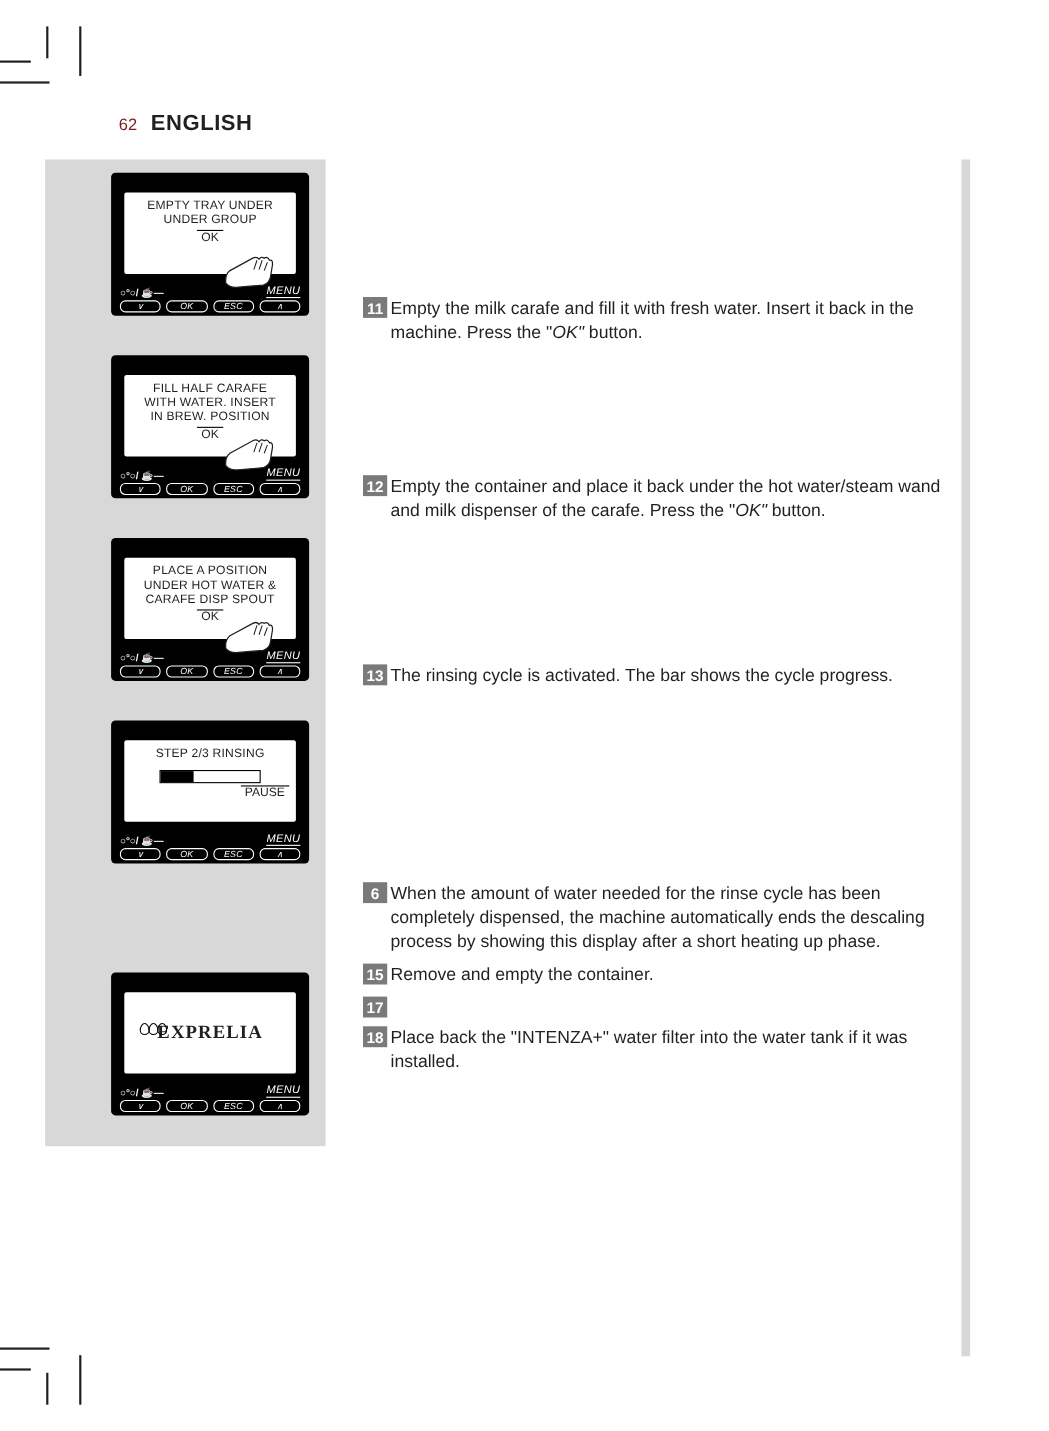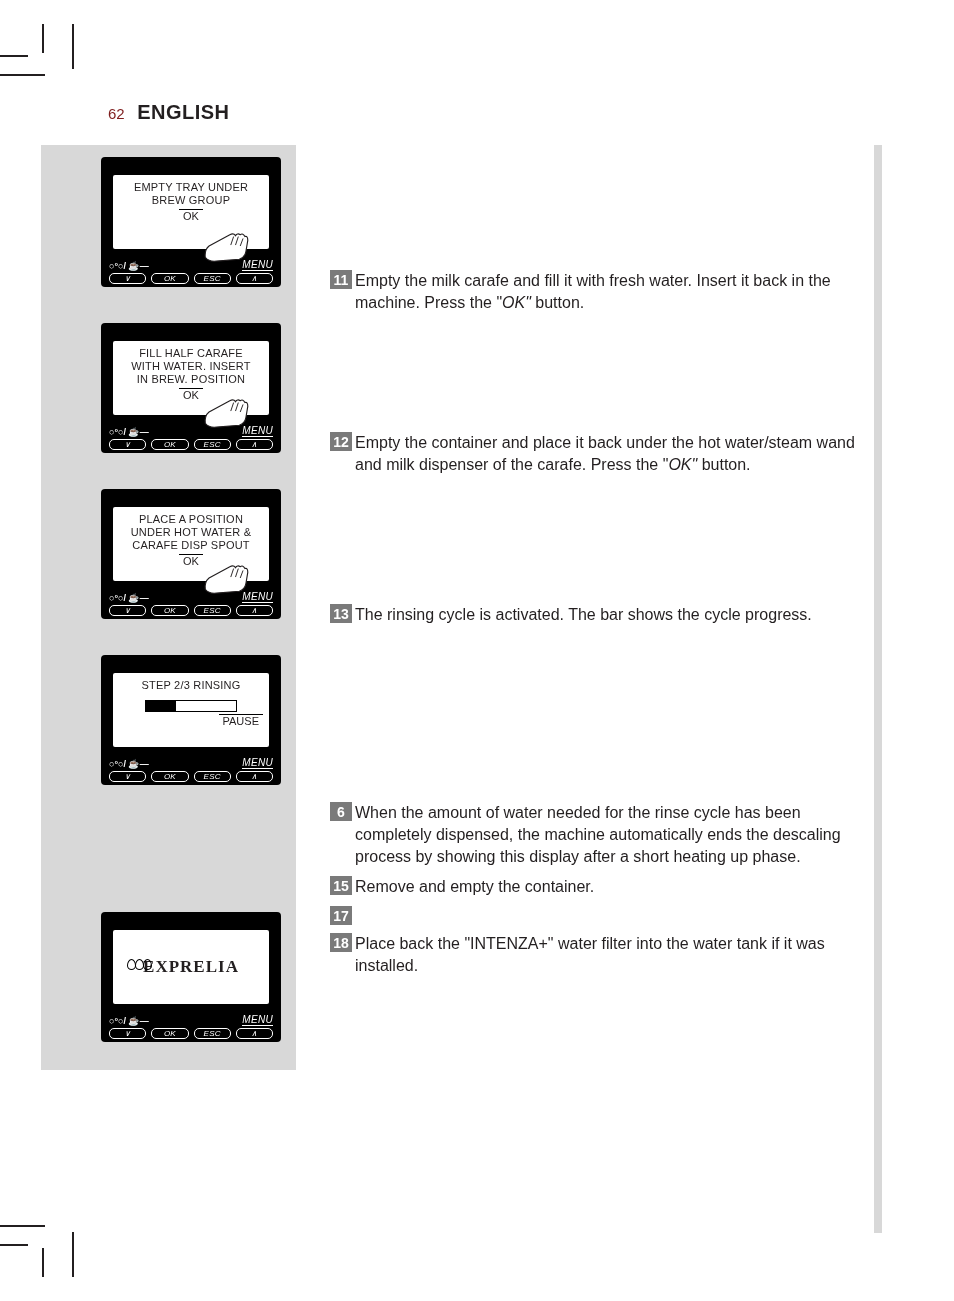--- a/index.html
+++ b/index.html
@@ -66,21 +66,21 @@
     <span class="pagenum">62</span>
     <span class="lang">ENGLISH</span>
   </div>
 
   <div class="sidebar">
     <div class="screens" id="screens">
         <div class="screen-slot" style="height: 138px;">
           <div class="lcd">
             <div class="inner">
               <div class="txt">EMPTY TRAY UNDER</div>
-              <div class="txt">BREW GROUP</div>
+              <div class="txt">UNDER GROUP</div>
               <div class="ok-under">OK</div>
             </div>
             <div class="hand"><svg viewBox="0 0 50 36">
                 <path d="M2 30 Q1 22 6 18 L28 6 Q32 4 34 7 Q36 4 39 6 Q42 4 44 8 Q47 7 47 12 L45 24 Q44 30 38 32 L14 34 Q6 35 2 30 Z" fill="#fff" stroke="#231f20" stroke-width="1.2"></path>
                 <path d="M32 8 L29 17 M37 8 L34 17 M42 10 L39 18" stroke="#231f20" stroke-width="1" fill="none"></path>
               </svg></div>
             <div class="footer">
               <span class="intens-label">○°○/ ☕—</span>
               <span class="menu-label">MENU</span>
               <div class="btnrow">
@@ -154,21 +154,21 @@
               <span class="menu-label">MENU</span>
               <div class="btnrow">
                 <div class="b">∨</div>
                 <div class="b">OK</div>
                 <div class="b">ESC</div>
                 <div class="b">∧</div>
               </div>
             </div>
           </div>
         </div>
-        <div class="screen-slot" style="height: 138px; margin-top: 84px;">
+        <div class="screen-slot" style="height: 138px; margin-top: 56px;">
           <div class="lcd">
             <div class="inner exprelia">
               <div class="exprelia-logo">E<span class="x">X</span>PRELIA</div>
               <div class="bean-icons"><span></span><span></span><span></span></div>
             </div>
             <div class="footer">
               <span class="intens-label">○°○/ ☕—</span>
               <span class="menu-label">MENU</span>
               <div class="btnrow">
                 <div class="b">∨</div>

